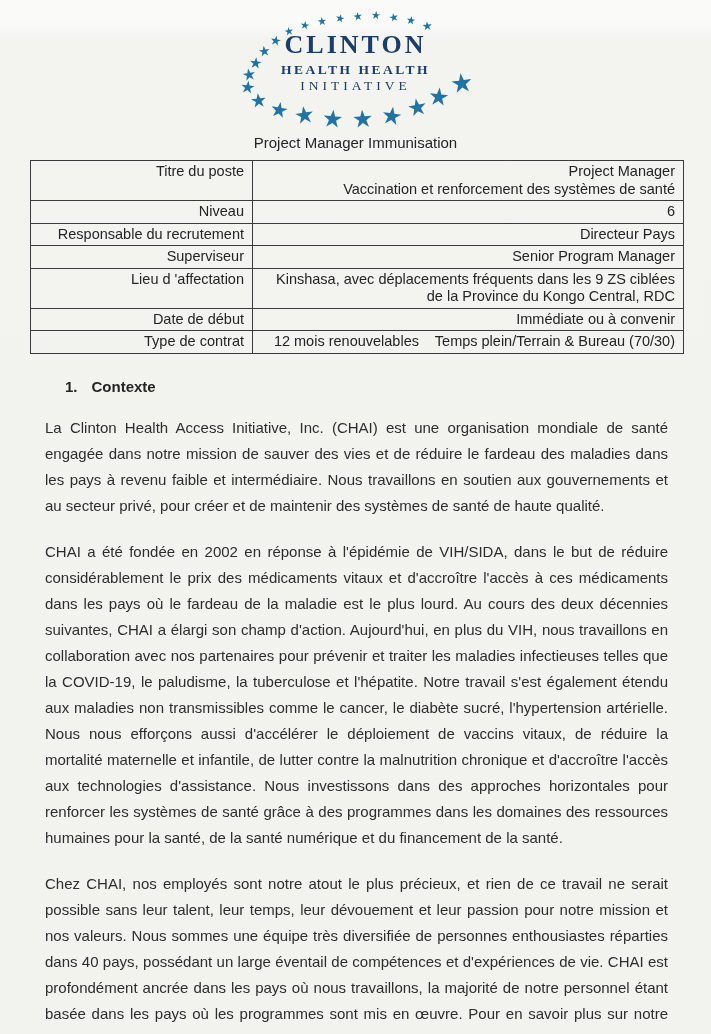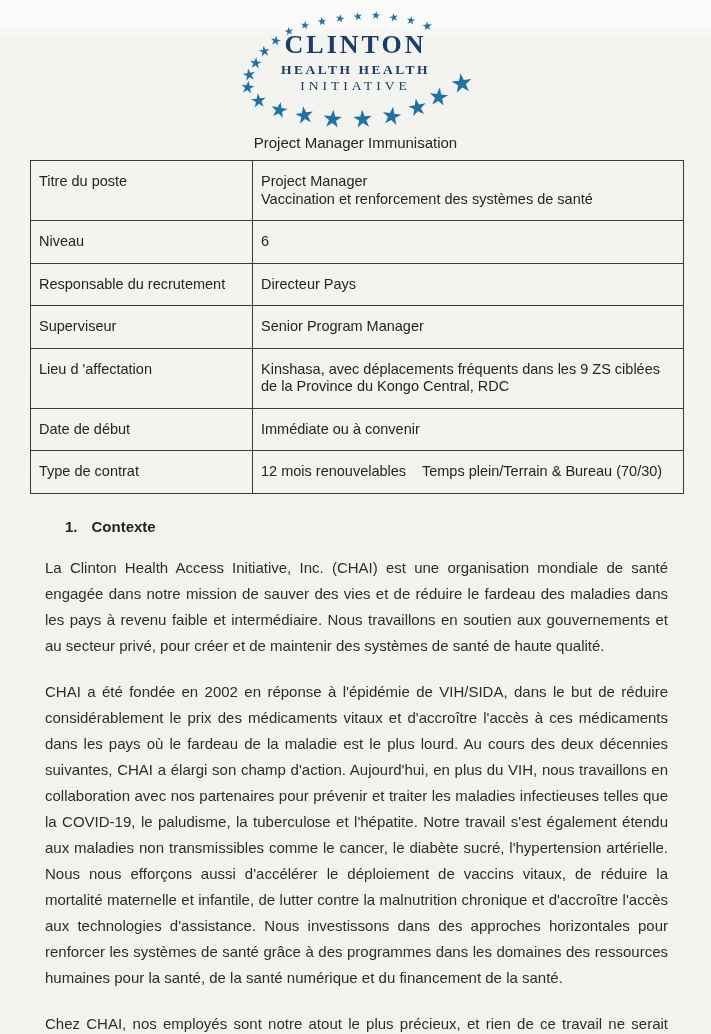--- a/index.html
+++ b/index.html
@@ -30,21 +30,21 @@
     border-collapse: collapse;
     margin: 9px 0 0 30px;
     width: 654px;
     font-size: 14.5px;
     line-height: 17.5px;
     color: #242424;
   }
   table.job-table, table.job-table td {
     border: 1.6px solid #3a3a3a;
   }
-  table.job-table td { padding: 12px 8px; vertical-align: top; }
+  table.job-table td { padding: 2px 8px; vertical-align: top; text-align: right; }
   td.label-cell { width: 205px; }
   td.value-cell { white-space: pre-wrap; }
 
   
   .section-heading { margin: 24px 43px 12px 65px; font-weight: bold; font-size: 15px; color: #242424; }
   .section-heading .num { margin-right: 14px; }
   p.body-par {
     margin: 20px 43px 0 45px;
     text-align: justify;
     font-size: 15px;

